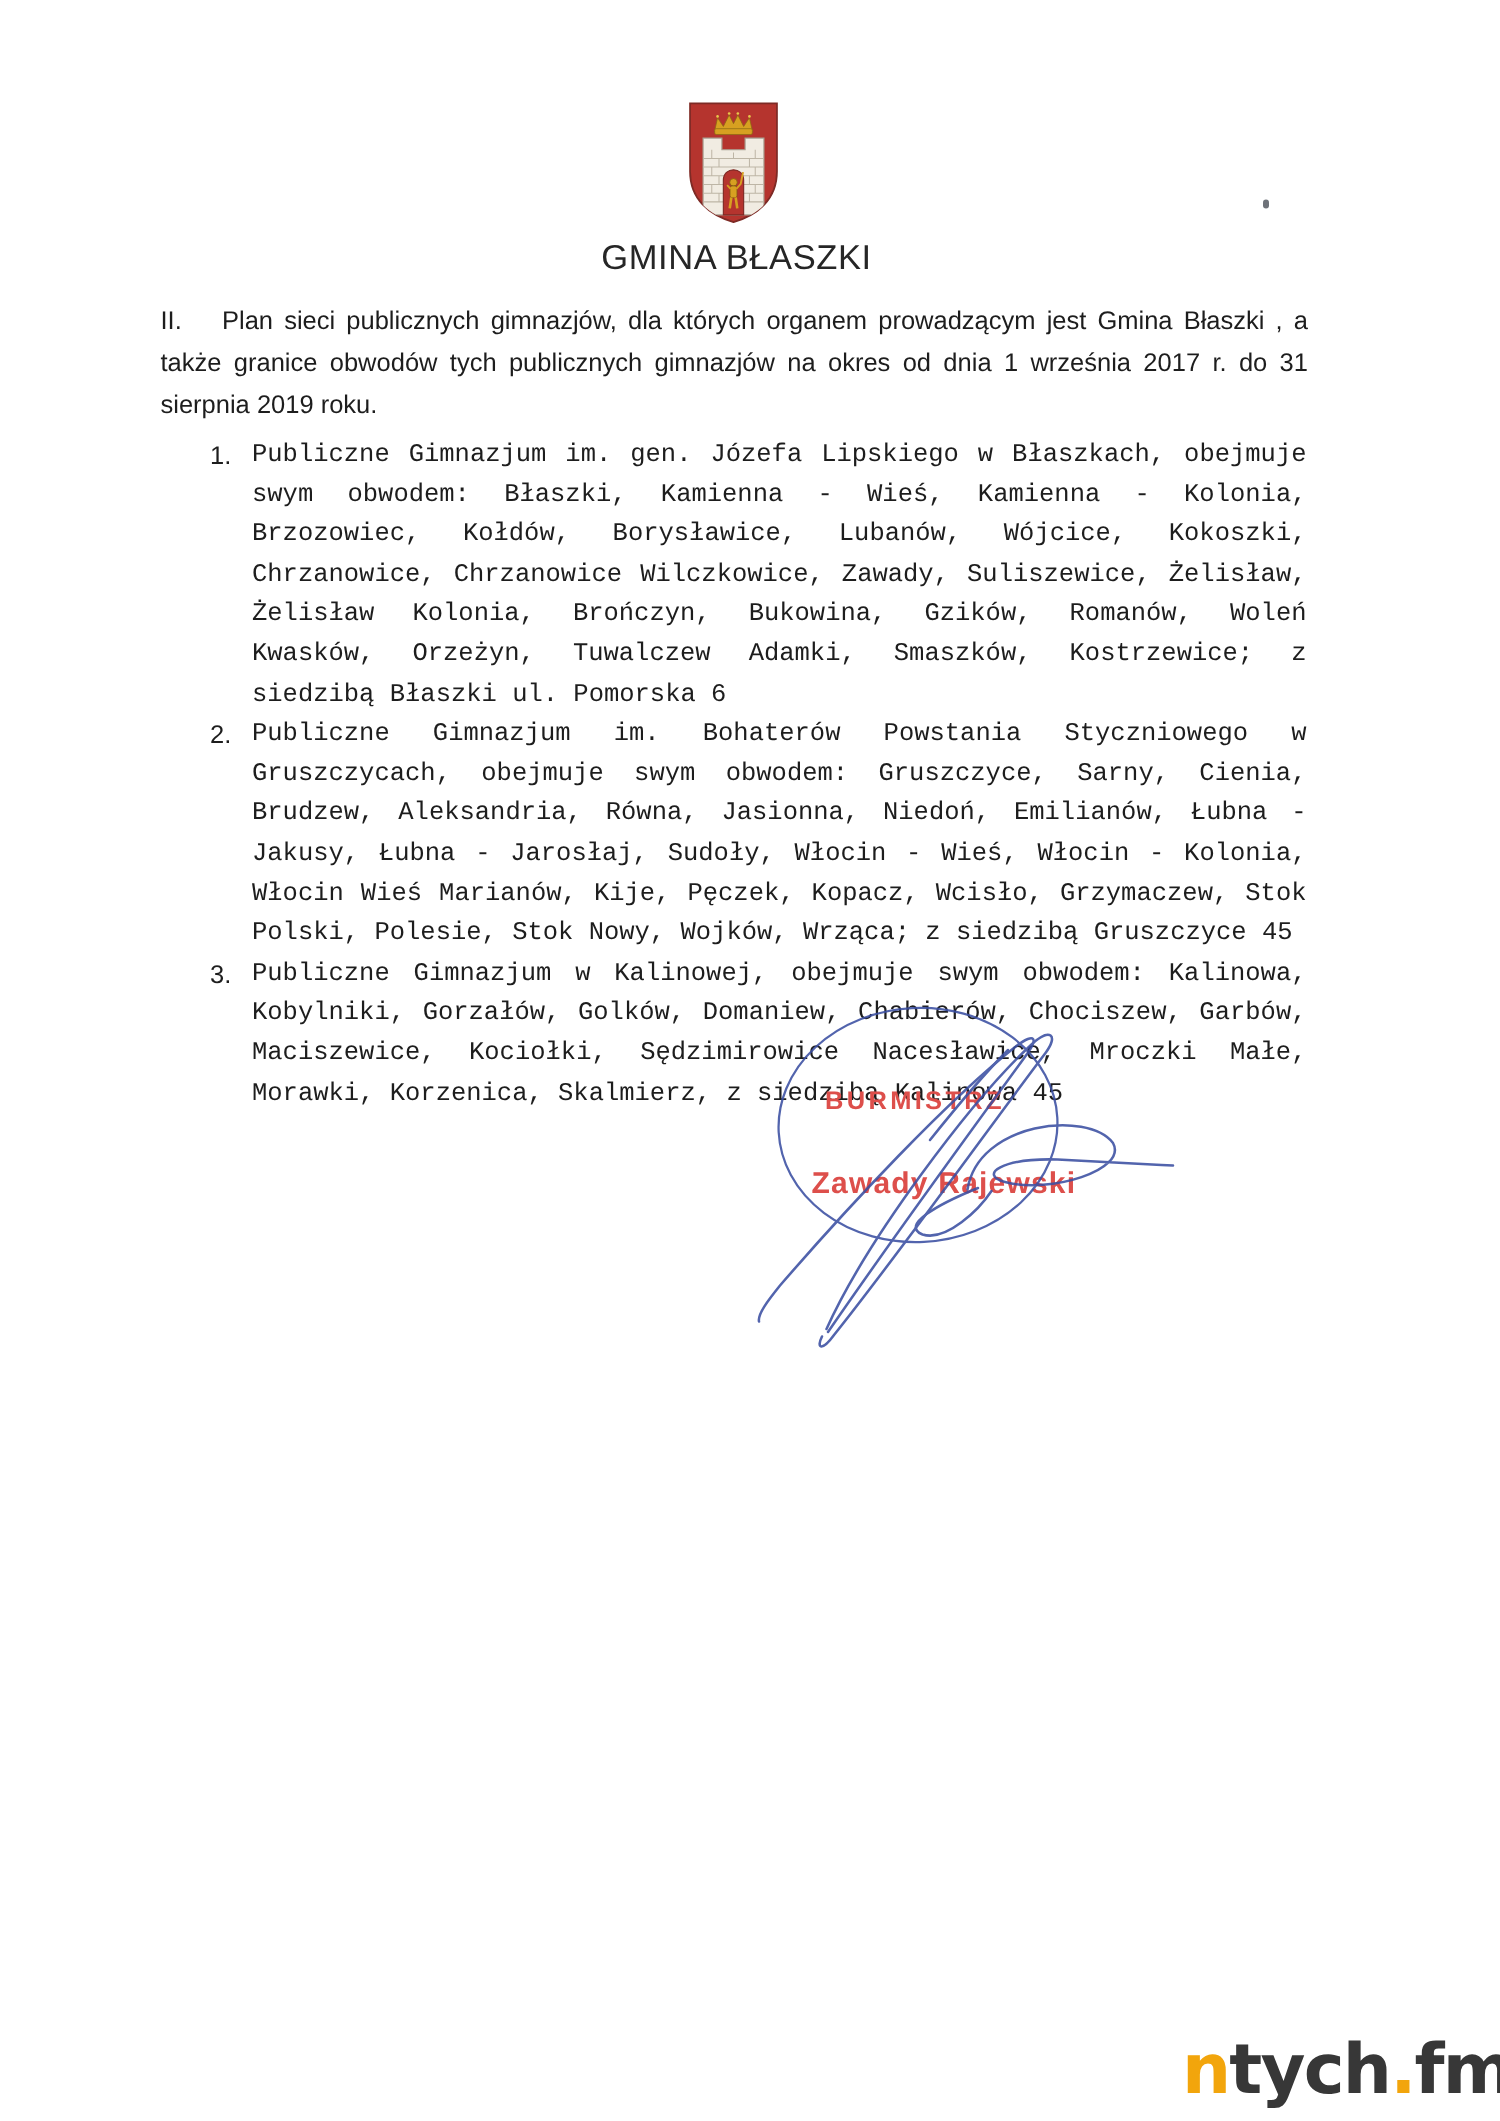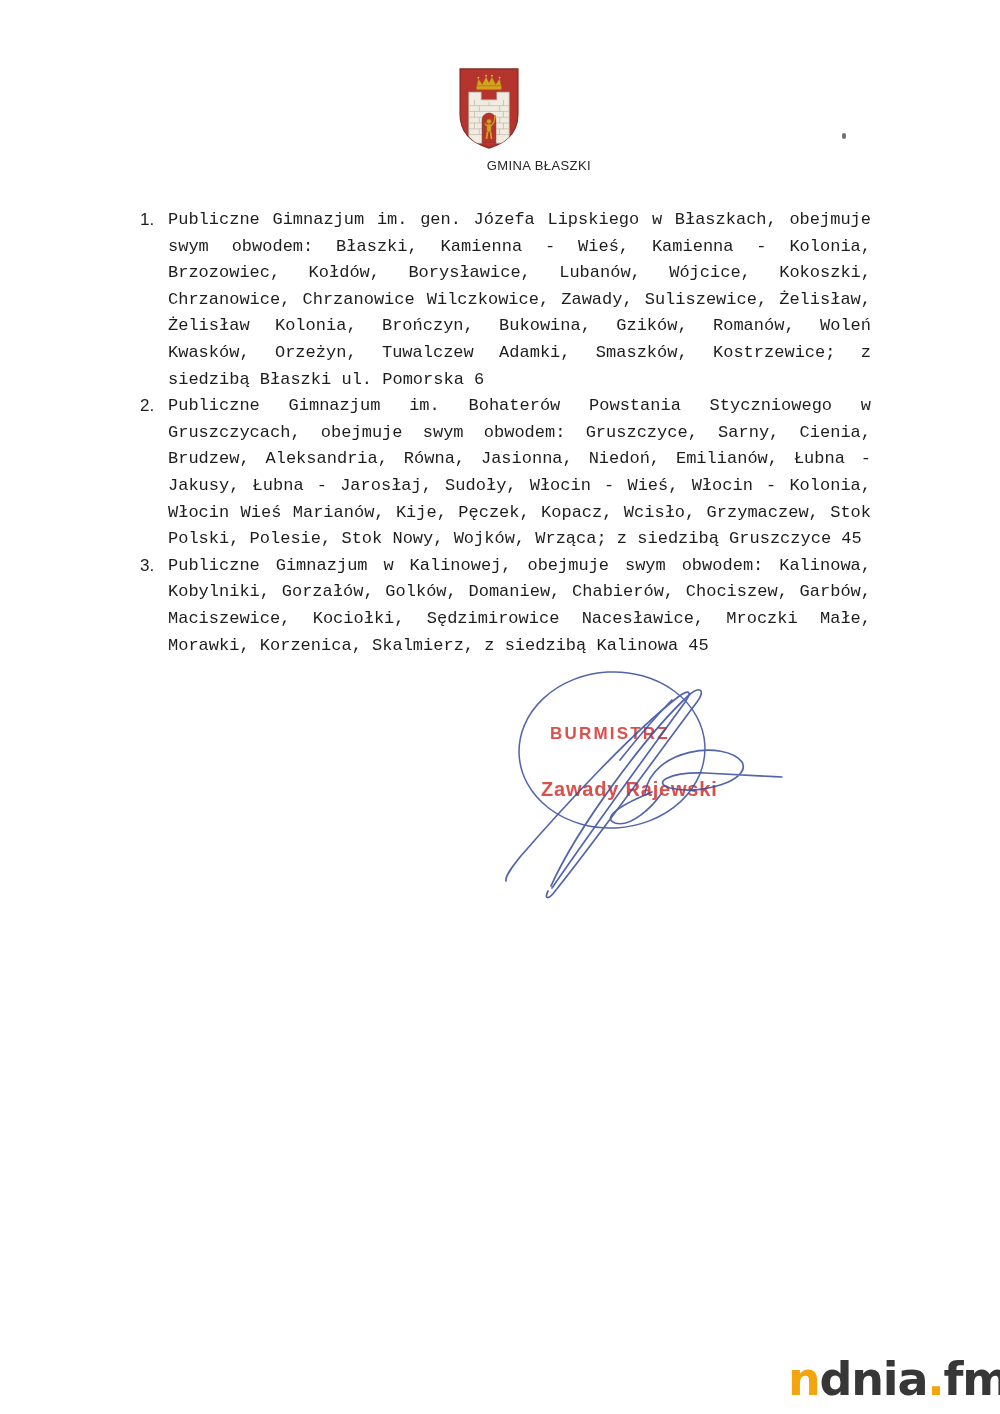--- a/index.html
+++ b/index.html
@@ -22,22 +22,22 @@
     left: 457px;
     top: 66px;
     width: 64px;
     height: 85px;
   }
   .org-name {
     position: absolute;
     left: 391px;
     top: 158px;
     width: 200px;
-    text-align: right;
-    font-size: 13px;
+    text-align: center;
+    font-size: 23px;
     letter-spacing: 0.4px;
     color: #262626;
   }
   .speck {
     position: absolute;
     left: 842px;
     top: 133px;
     width: 4px;
     height: 6px;
     background: #4a4f58;
@@ -145,20 +145,21 @@
         <circle cx="44" cy="12" r="0.9" fill="#e9c94b"></circle>
       </g>
     </svg>
   </div>
 
   <div class="org-name">GMINA BŁASZKI</div>
 
   <div class="speck"></div>
 
   <div class="doc-text">
+    <p class="intro-par"><span class="marker">II.</span><span>Plan sieci publicznych gimnazjów, dla których organem prowadzącym jest Gmina Błaszki , a także granice obwodów tych publicznych gimnazjów na okres od dnia 1 września 2017 r. do 31 sierpnia 2019 roku.</span></p>
 
     <div class="num-list">
       <div class="li-row">
         <span class="li-num">1.</span>
         <span class="li-text">Publiczne Gimnazjum im. gen. Józefa Lipskiego w Błaszkach, obejmuje swym obwodem: Błaszki, Kamienna - Wieś, Kamienna - Kolonia, Brzozowiec, Kołdów, Borysławice, Lubanów, Wójcice, Kokoszki, Chrzanowice, Chrzanowice  Wilczkowice, Zawady, Suliszewice, Żelisław, Żelisław Kolonia, Brończyn, Bukowina, Gzików, Romanów, Woleń Kwasków, Orzeżyn, Tuwalczew Adamki, Smaszków, Kostrzewice; z siedzibą Błaszki ul. Pomorska 6</span>
       </div>
       <div class="li-row">
         <span class="li-num">2.</span>
         <span class="li-text">Publiczne Gimnazjum im. Bohaterów Powstania Styczniowego w Gruszczycach, obejmuje swym obwodem: Gruszczyce, Sarny, Cienia, Brudzew, Aleksandria, Równa, Jasionna, Niedoń, Emilianów,  Łubna - Jakusy, Łubna - Jarosłaj, Sudoły, Włocin - Wieś, Włocin - Kolonia, Włocin Wieś Marianów, Kije, Pęczek, Kopacz, Wcisło, Grzymaczew, Stok Polski, Polesie, Stok Nowy, Wojków, Wrząca; z siedzibą Gruszczyce 45</span>
       </div>
@@ -178,15 +179,15 @@
       <g stroke-width="1.7">
         <path d="M506 881 C505 876 512 867 520 857 C565 805 632 733 678 697 C690 688 693 692 683 705 C645 757 585 840 552 888"></path>
         <path d="M548 891 C544 899 548 901 556 890 C600 835 668 740 697 702 C706 690 700 685 688 696 C648 733 578 826 551 886"></path>
         <path d="M620 760 C640 735 660 712 672 700"></path>
         <path d="M645 793 C652 748 725 740 742 762 C752 780 700 796 670 788 C652 783 668 772 705 773 C740 775 760 776 782 777"></path>
         <path d="M652 792 C625 803 600 817 615 823 C631 828 653 806 661 794"></path>
       </g>
     </g>
   </svg>
 
-  <div class="logo"><span class="accent">n</span><span class="dark">dnia</span><span class="accent">.</span><span class="dark">fm</span></div>
+  <div class="logo"><span class="accent">n</span><span class="dark">tych</span><span class="accent">.</span><span class="dark">fm</span></div>
 
 </div>
 
 </body></html>

